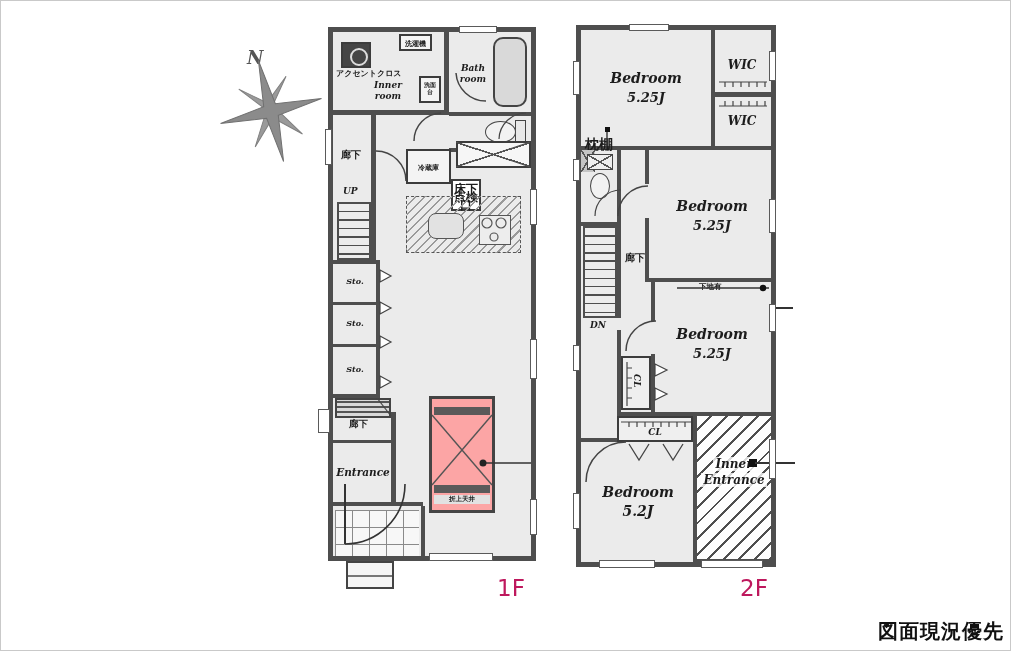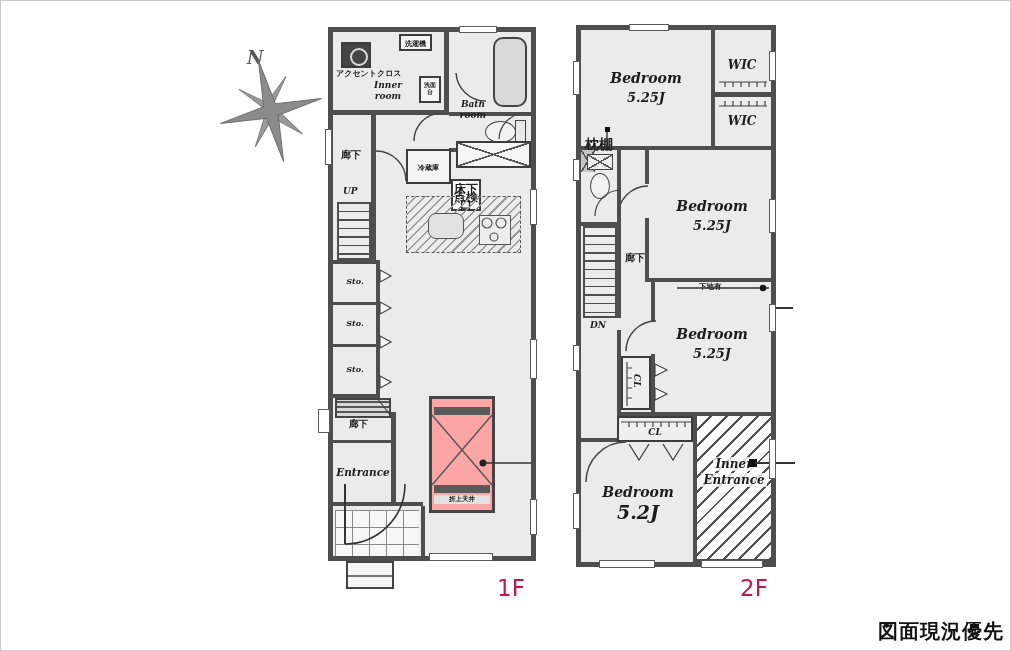--- a/index.html
+++ b/index.html
@@ -68,21 +68,21 @@
     </div>
     <div class="lbl jp" style="left:3px;top:36px;font-size:8px;">アクセントクロス</div>
     <div class="lbl en ctr" style="left:24px;top:48px;width:62px;font-size:9px;line-height:11px;">
       <span>Inner</span><br>
       <span>room</span>
     </div>
     <div class="box" style="left:86px;top:44px;width:22px;height:27px;">
       <div class="lbl jp ctr" style="left:2px;top:3px;width:14px;font-size:6px;line-height:7px;">洗面台</div>
     </div>
 
-    <div class="lbl en ctr" style="left:118px;top:31px;width:44px;font-size:9px;line-height:11px;margin-top:36px;">
+    <div class="lbl en ctr" style="left:118px;top:31px;width:44px;font-size:9px;line-height:11px;">
       <span>Bath</span><br>
       <span>room</span>
     </div>
     <div class="abs" style="left:160px;top:5px;width:34px;height:70px;border:2px solid #444;border-radius:10px;background:#d9d9d9;box-sizing:border-box;"></div>
 
     <div class="abs" style="left:182px;top:88px;width:11px;height:24px;border:1.5px solid #444;background:#e8e8e8;box-sizing:border-box;"></div>
     <div class="abs" style="left:152px;top:89px;width:31px;height:22px;border:1.5px solid #444;border-radius:50%;background:#f2f2f2;box-sizing:border-box;"></div>
 
     <div class="lbl jp" style="left:8px;top:116px;font-size:10px;">廊下</div>
     <div class="lbl en" style="left:10px;top:154px;font-size:9px;">UP</div>
@@ -202,21 +202,21 @@
 
     <div class="box" style="left:40px;top:326px;width:30px;height:54px;background:#efefef;">
       <div class="lbl en vtext" style="left:9px;top:16px;font-size:9px;">CL</div>
     </div>
     <div class="box" style="left:36px;top:386px;width:76px;height:26px;background:#efefef;">
       <div class="lbl en ctr" style="left:0;top:9px;width:72px;font-size:9px;">CL</div>
     </div>
 
     <div class="lbl en ctr" style="left:2px;top:452px;width:110px;">
       <span style="font-size:14px;">Bedroom</span><br>
-      <span style="font-size:19px;">5.2J</span>
+      <span style="font-size:14px;">5.2J</span>
     </div>
 
     <div class="abs bhatch" style="left:116px;top:386px;width:74px;height:146px;border-bottom:3px solid #4e4e4e;box-sizing:border-box;"></div>
     <div class="lbl en ctr" style="left:116px;top:426px;width:74px;font-size:12px;line-height:16px;">
       <span style="background:rgba(255,255,255,.78);padding:0 2px;">Inner</span><br>
       <span style="background:rgba(255,255,255,.78);padding:0 2px;">Entrance</span>
     </div>
 
     <svg class="ovl" viewBox="0 0 190 532">
       <path d="M138,52H186M144,52v5M152,52v5M160,52v5M168,52v5M176,52v5M184,52v5" fill="none" stroke="#444" stroke-width="1.2"></path>

